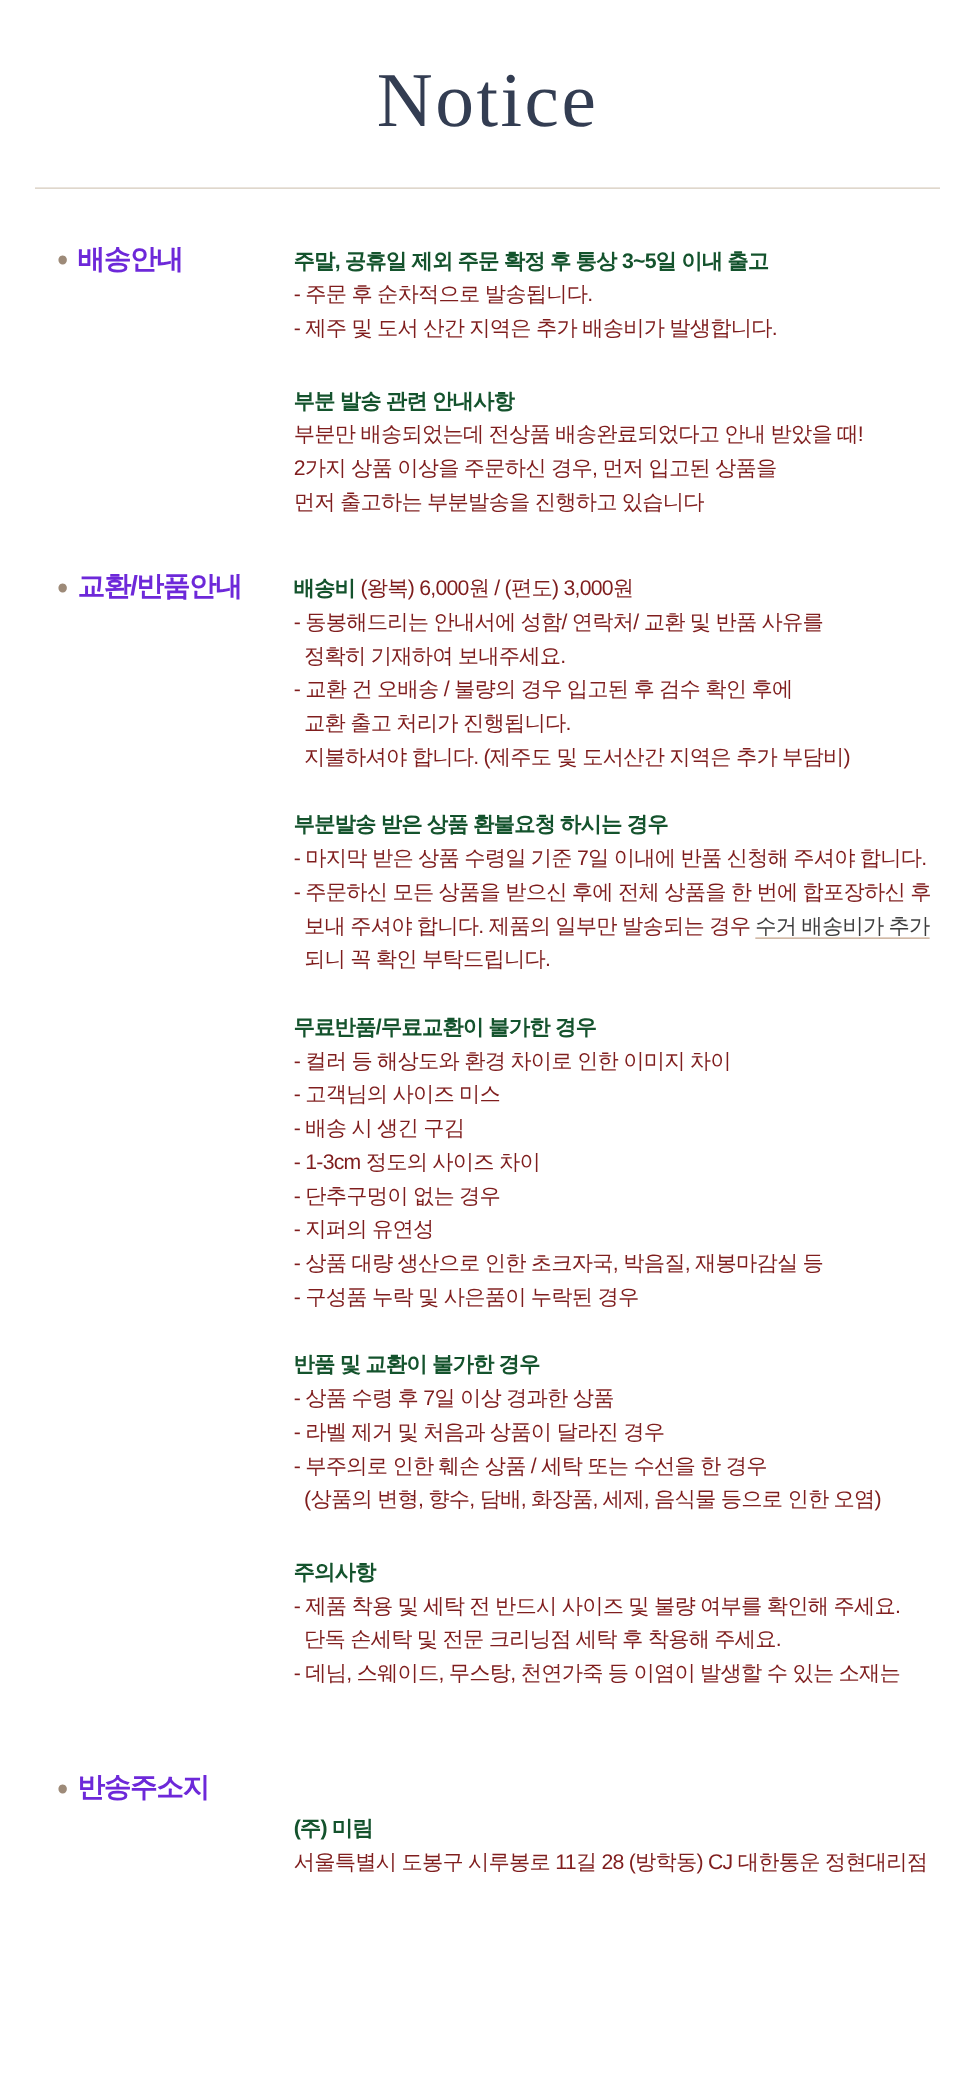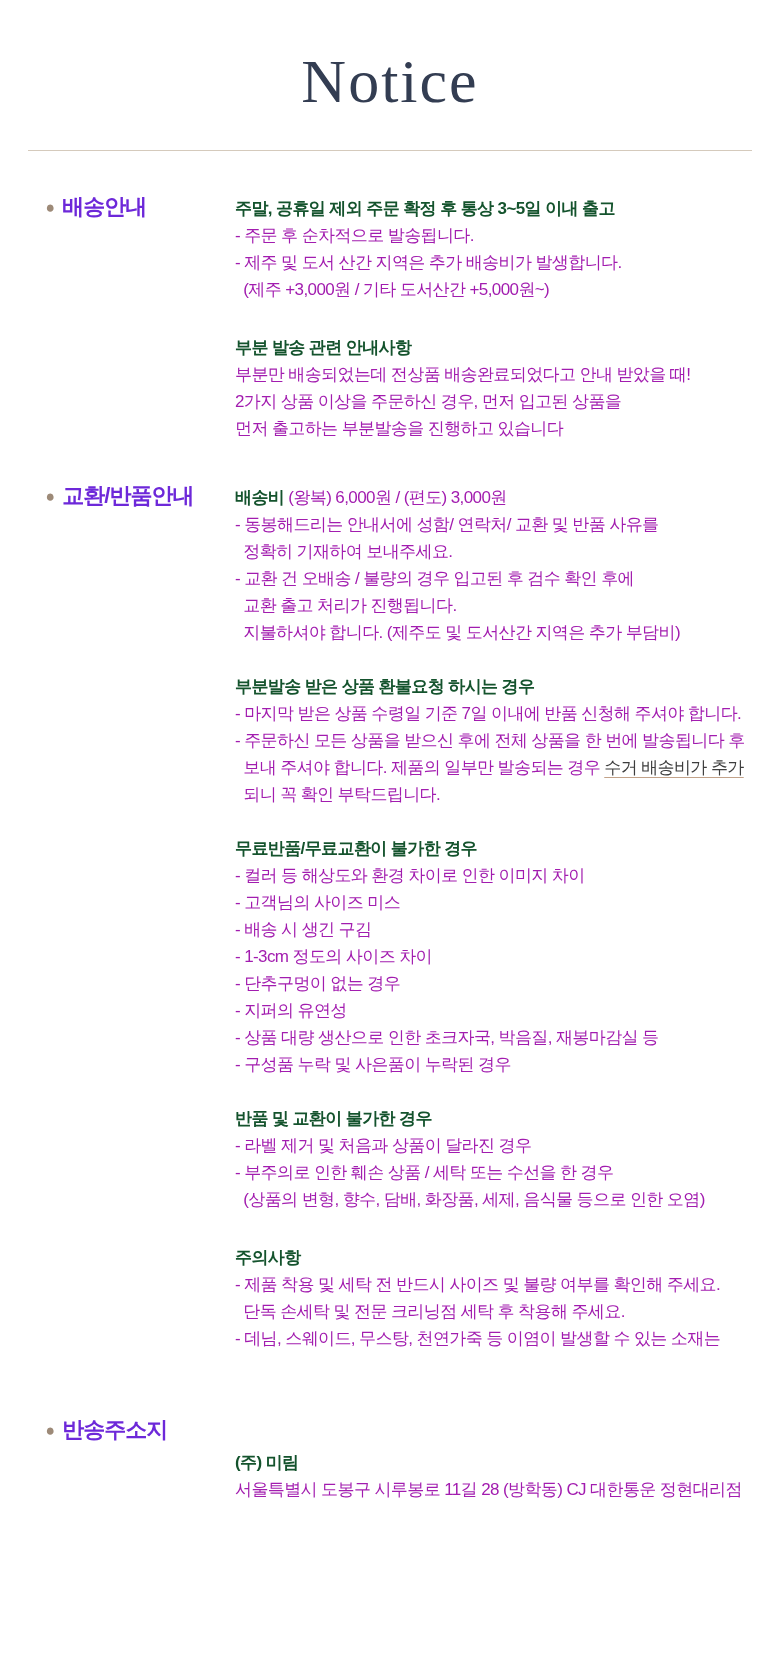--- a/index.html
+++ b/index.html
@@ -59,21 +59,21 @@
 
   .section-content { flex: 1 1 auto; padding-top: 2px; }
   .block { margin-bottom: 27px; }
   .block:last-child { margin-bottom: 0; margin-top: 31px; }
   .line {
     font-size: 17px;
     line-height: 27px;
     letter-spacing: -0.6px;
     white-space: pre-wrap;
   }
-  .seg-plain { color: #a21caf; }
+  .seg-plain { color: #7f1d1d; }
   .seg-brown { color: #14532d; font-weight: bold; }
   .seg-u {
     color: #3c3c3c;
     text-decoration: underline;
     text-decoration-color: #c2a289;
     text-underline-offset: 4px;
   }
 </style>
 </head>
 <body>
@@ -87,21 +87,20 @@
       <section class="section">
         <div class="section-head">
           <span class="bullet">●</span>
           <span class="section-label">배송안내</span>
         </div>
         <div class="section-content">
           <div class="block">
             <div class="line"><span class="seg-brown">주말, 공휴일 제외 주문 확정 후 통상 3~5일 이내 출고</span></div>
             <div class="line"><span class="seg-plain">- 주문 후 순차적으로 발송됩니다.</span></div>
             <div class="line"><span class="seg-plain">- 제주 및 도서 산간 지역은 추가 배송비가 발생합니다.</span></div>
-            <div class="line"><span class="seg-plain">  (제주 +3,000원 / 기타 도서산간 +5,000원~)</span></div>
           </div>
           <div class="block">
             <div class="line"><span class="seg-brown">부분 발송 관련 안내사항</span></div>
             <div class="line"><span class="seg-plain">부분만 배송되었는데 전상품 배송완료되었다고 안내 받았을 때!</span></div>
             <div class="line"><span class="seg-plain">2가지 상품 이상을 주문하신 경우, 먼저 입고된 상품을</span></div>
             <div class="line"><span class="seg-plain">먼저 출고하는 부분발송을 진행하고 있습니다</span></div>
           </div>
         </div>
       </section>
       <section class="section">
@@ -114,37 +113,38 @@
             <div class="line"><span class="seg-brown">배송비</span><span class="seg-plain"> (왕복) 6,000원 / (편도) 3,000원</span></div>
             <div class="line"><span class="seg-plain">- 동봉해드리는 안내서에 성함/ 연락처/ 교환 및 반품 사유를</span></div>
             <div class="line"><span class="seg-plain">  정확히 기재하여 보내주세요.</span></div>
             <div class="line"><span class="seg-plain">- 교환 건 오배송 / 불량의 경우 입고된 후 검수 확인 후에</span></div>
             <div class="line"><span class="seg-plain">  교환 출고 처리가 진행됩니다.</span></div>
             <div class="line"><span class="seg-plain">  지불하셔야 합니다. (제주도 및 도서산간 지역은 추가 부담비)</span></div>
           </div>
           <div class="block">
             <div class="line"><span class="seg-brown">부분발송 받은 상품 환불요청 하시는 경우</span></div>
             <div class="line"><span class="seg-plain">- 마지막 받은 상품 수령일 기준 7일 이내에 반품 신청해 주셔야 합니다.</span></div>
-            <div class="line"><span class="seg-plain">- 주문하신 모든 상품을 받으신 후에 전체 상품을 한 번에 발송됩니다 후</span></div>
+            <div class="line"><span class="seg-plain">- 주문하신 모든 상품을 받으신 후에 전체 상품을 한 번에 합포장하신 후</span></div>
             <div class="line"><span class="seg-plain">  보내 주셔야 합니다. 제품의 일부만 발송되는 경우 </span><span class="seg-u">수거 배송비가 추가</span></div>
             <div class="line"><span class="seg-plain">  되니 꼭 확인 부탁드립니다.</span></div>
           </div>
           <div class="block">
             <div class="line"><span class="seg-brown">무료반품/무료교환이 불가한 경우</span></div>
             <div class="line"><span class="seg-plain">- 컬러 등 해상도와 환경 차이로 인한 이미지 차이</span></div>
             <div class="line"><span class="seg-plain">- 고객님의 사이즈 미스</span></div>
             <div class="line"><span class="seg-plain">- 배송 시 생긴 구김</span></div>
             <div class="line"><span class="seg-plain">- 1-3cm 정도의 사이즈 차이</span></div>
             <div class="line"><span class="seg-plain">- 단추구멍이 없는 경우</span></div>
             <div class="line"><span class="seg-plain">- 지퍼의 유연성</span></div>
             <div class="line"><span class="seg-plain">- 상품 대량 생산으로 인한 초크자국, 박음질, 재봉마감실 등</span></div>
             <div class="line"><span class="seg-plain">- 구성품 누락 및 사은품이 누락된 경우</span></div>
           </div>
           <div class="block">
             <div class="line"><span class="seg-brown">반품 및 교환이 불가한 경우</span></div>
+            <div class="line"><span class="seg-plain">- 상품 수령 후 7일 이상 경과한 상품</span></div>
             <div class="line"><span class="seg-plain">- 라벨 제거 및 처음과 상품이 달라진 경우</span></div>
             <div class="line"><span class="seg-plain">- 부주의로 인한 훼손 상품 / 세탁 또는 수선을 한 경우</span></div>
             <div class="line"><span class="seg-plain">  (상품의 변형, 향수, 담배, 화장품, 세제, 음식물 등으로 인한 오염)</span></div>
           </div>
           <div class="block">
             <div class="line"><span class="seg-brown">주의사항</span></div>
             <div class="line"><span class="seg-plain">- 제품 착용 및 세탁 전 반드시 사이즈 및 불량 여부를 확인해 주세요.</span></div>
             <div class="line"><span class="seg-plain">  단독 손세탁 및 전문 크리닝점 세탁 후 착용해 주세요.</span></div>
             <div class="line"><span class="seg-plain">- 데님, 스웨이드, 무스탕, 천연가죽 등 이염이 발생할 수 있는 소재는</span></div>
           </div>

